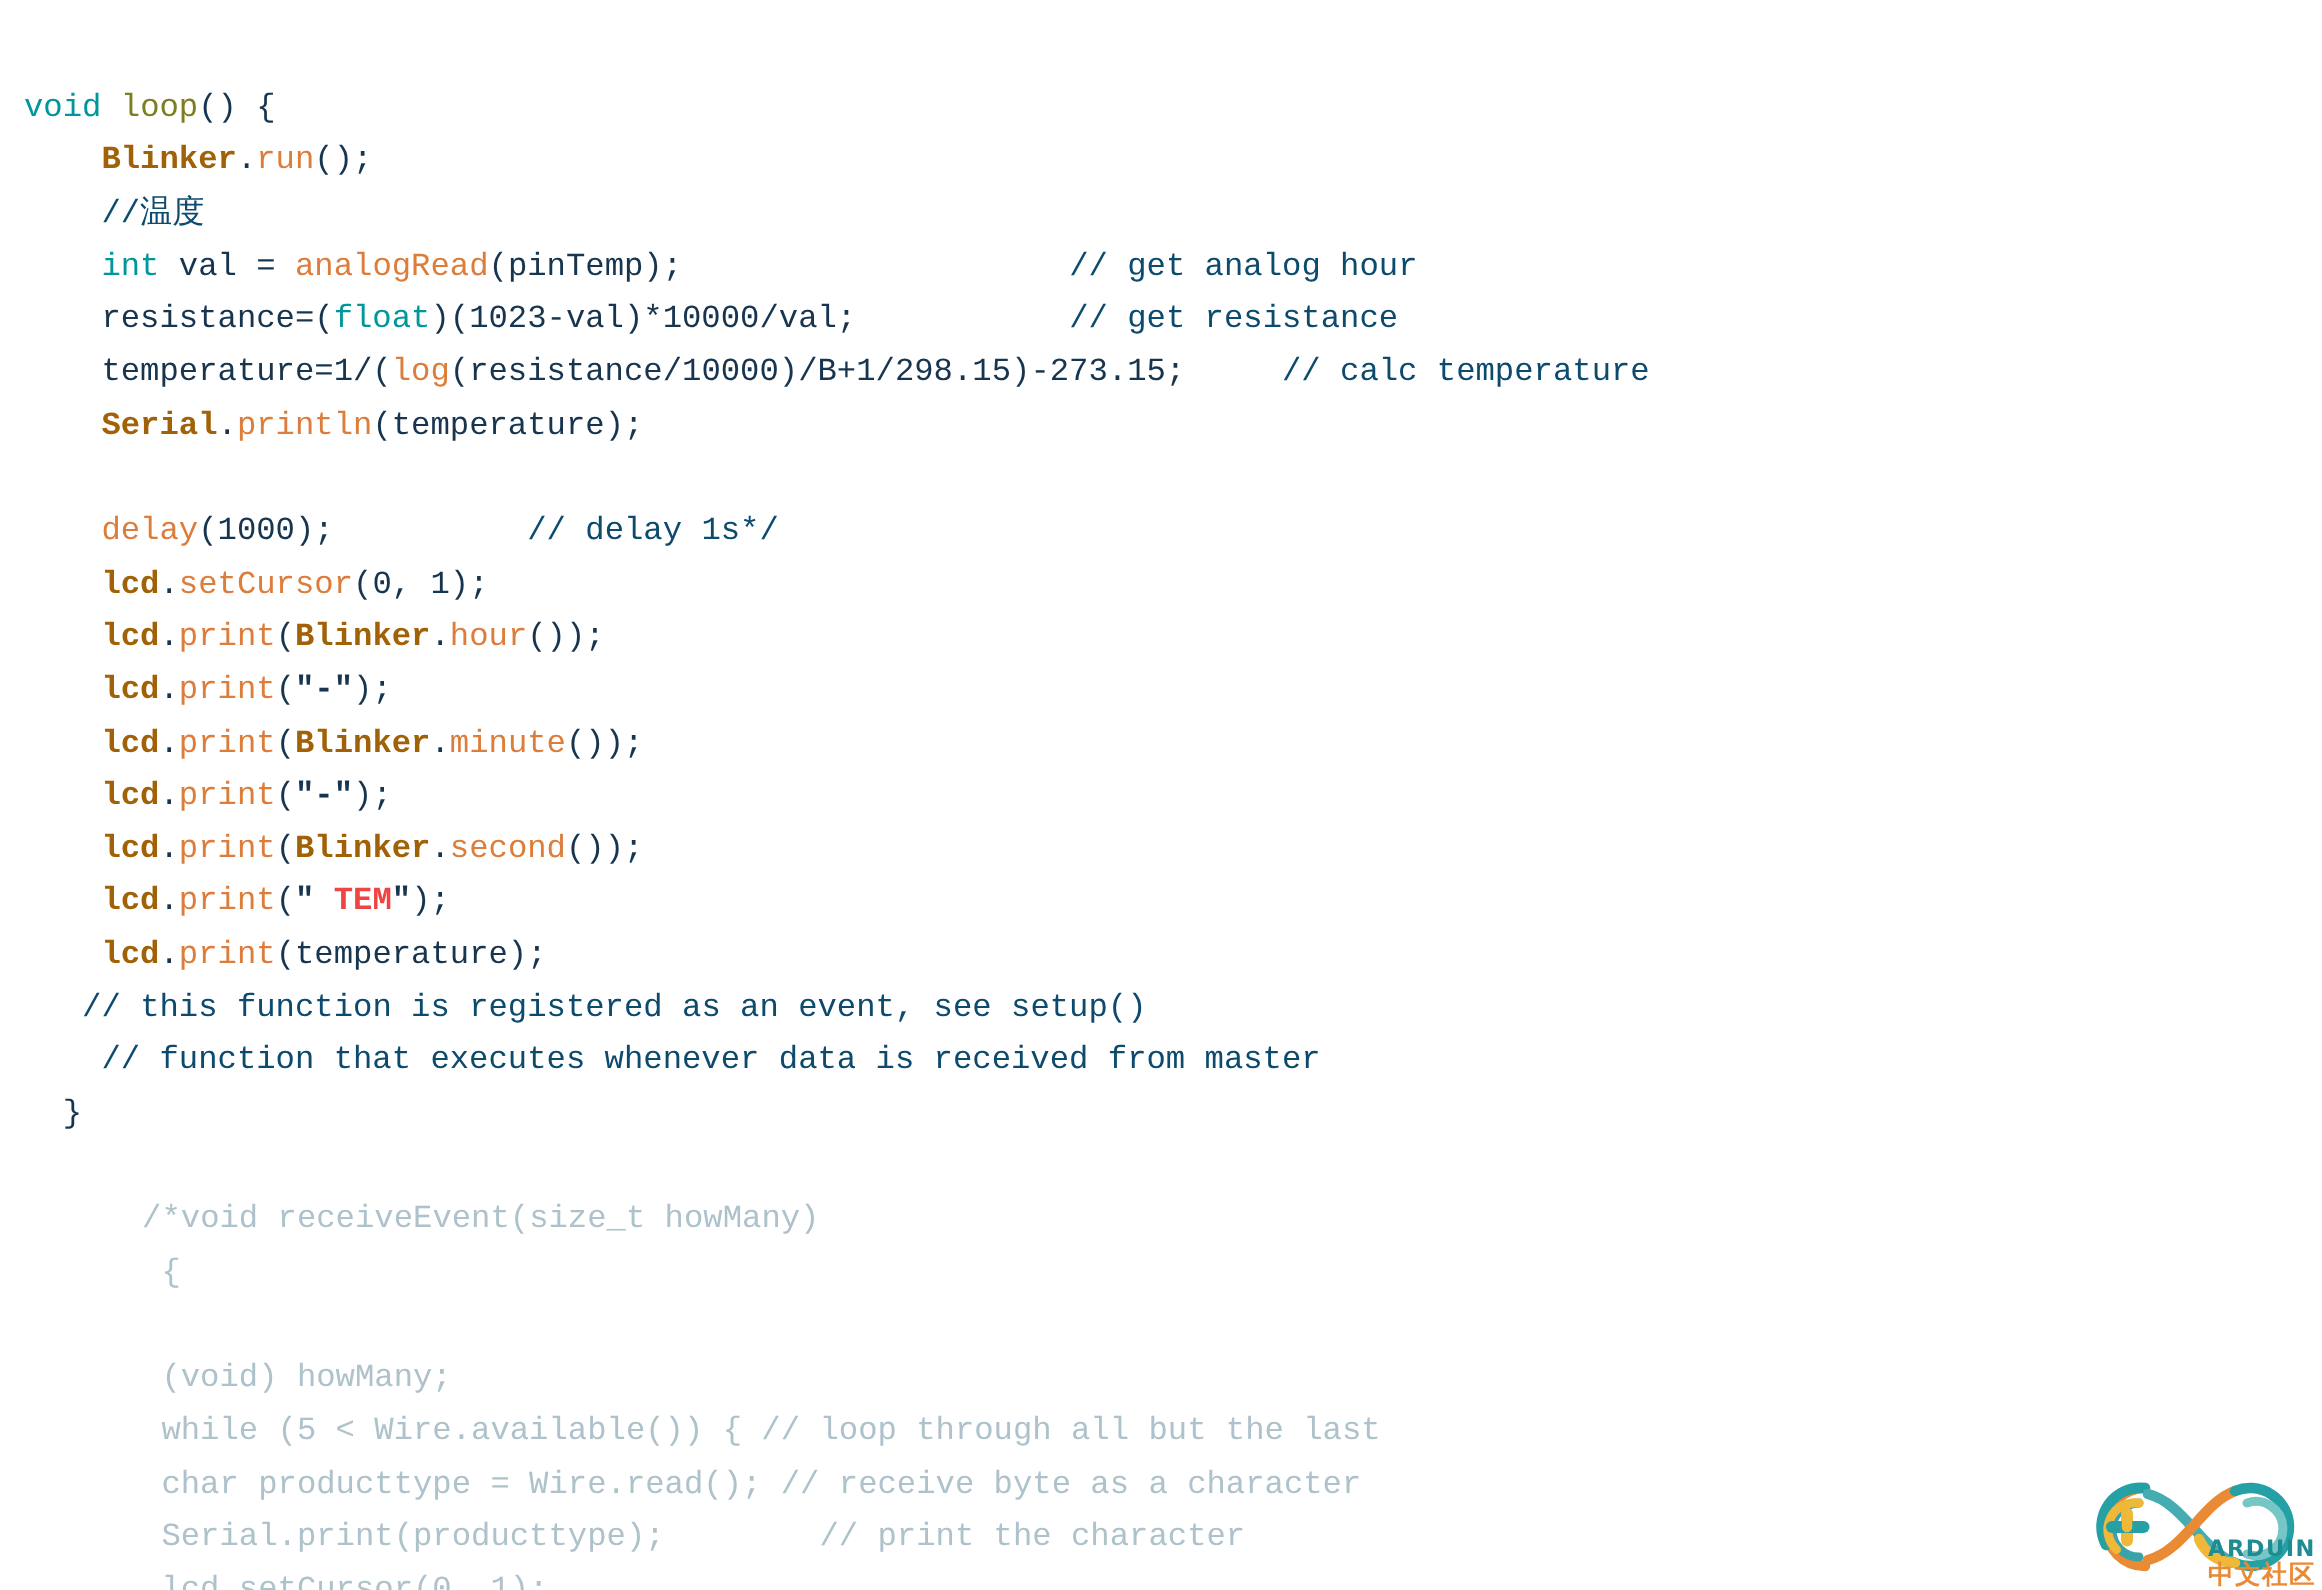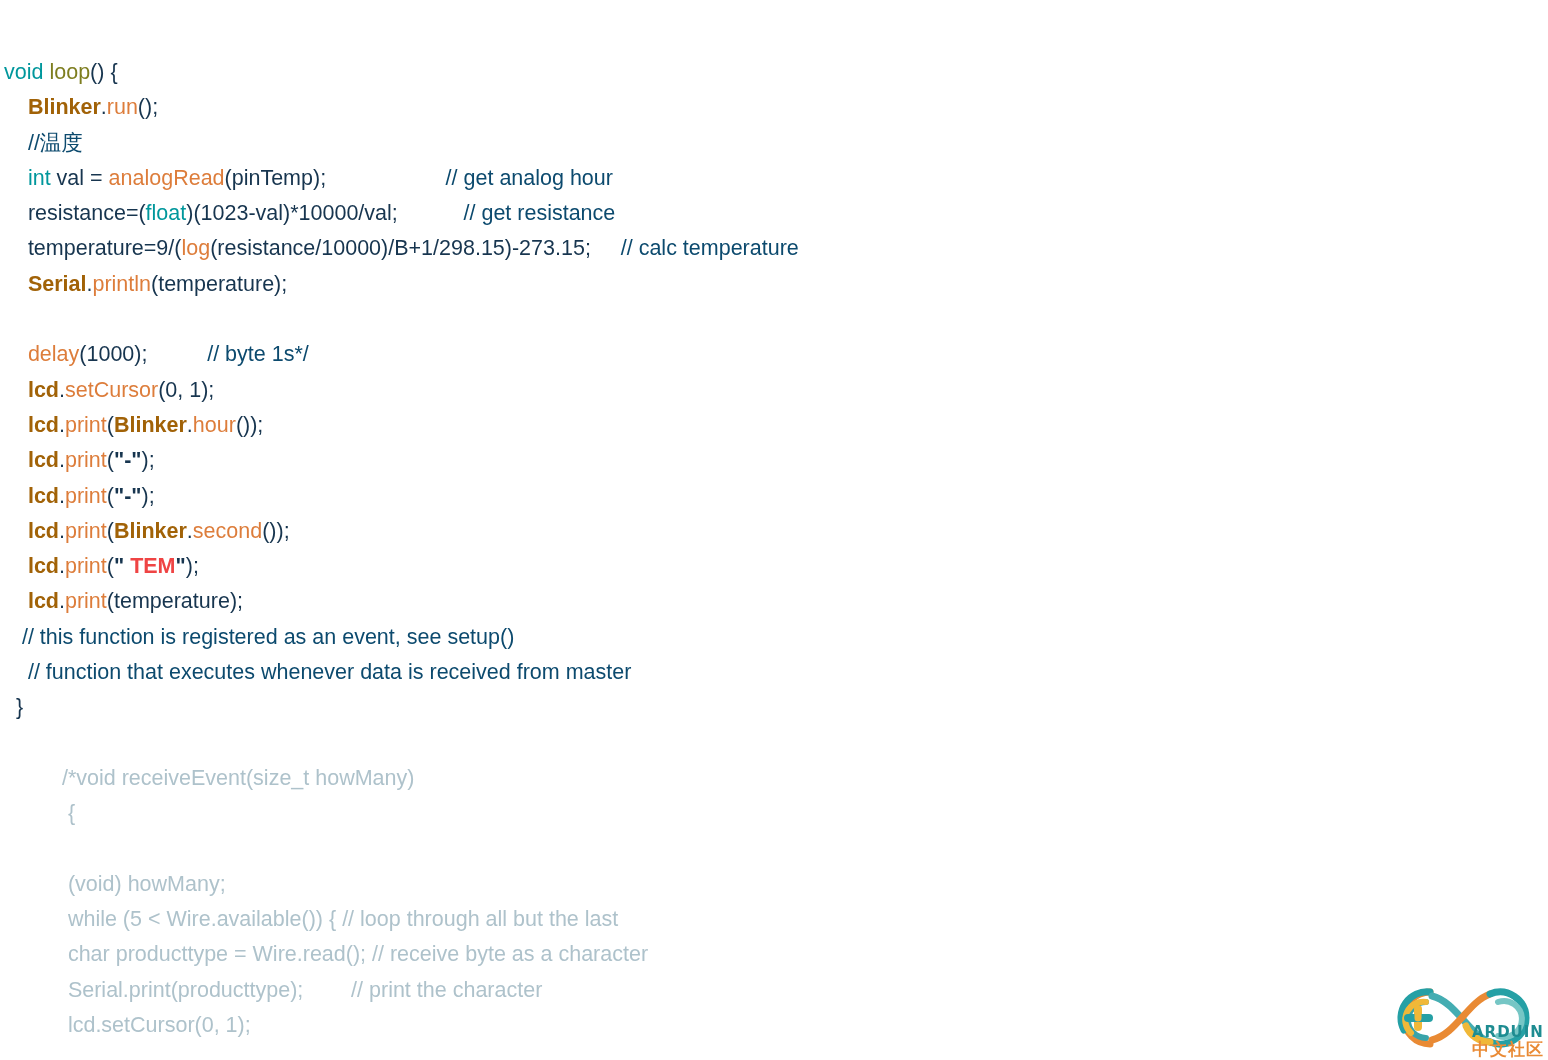--- a/index.html
+++ b/index.html
@@ -21,22 +21,22 @@
     top: 55px;
     width: 1548px;
   }
 
   .code-line {
     height: 35.3px;
     line-height: 35.3px;
     font-size: 21.5px;
     letter-spacing: 0px;
     white-space: pre;
-    padding-left: 4px;
-    font-family: Liberation Sans, sans-serif;
+    padding-left: 16px;
+    font-family: Liberation Mono, monospace;
   }
 
   
   .tok            { white-space: pre; }
   .t-plain        { color: #17354f; }
   .t-keyword      { color: #00979c; }
   .t-func-def     { color: #7e7e20; }
   .t-object       { color: #a16207; font-weight: bold; }
   .t-method       { color: #dd7d3b; }
   .t-string       { color: #17354f; font-weight: bold; }
@@ -57,27 +57,28 @@
 </style>
 </head>
 <body>
 
 <div id="code-listing">
     <div class="code-line"><span class="tok t-keyword">void</span><span class="tok t-plain"> </span><span class="tok t-func-def">loop</span><span class="tok t-plain">() {</span></div>
     <div class="code-line"><span class="tok t-plain">    </span><span class="tok t-object">Blinker</span><span class="tok t-plain">.</span><span class="tok t-method">run</span><span class="tok t-plain">();</span></div>
     <div class="code-line"><span class="tok t-plain">    </span><span class="tok t-comment">//温度</span></div>
     <div class="code-line"><span class="tok t-plain">    </span><span class="tok t-keyword">int</span><span class="tok t-plain"> val = </span><span class="tok t-method">analogRead</span><span class="tok t-plain">(pinTemp);</span><span class="tok t-plain">                    </span><span class="tok t-comment">// get analog hour</span></div>
     <div class="code-line"><span class="tok t-plain">    resistance=(</span><span class="tok t-keyword">float</span><span class="tok t-plain">)(1023-val)*10000/val;</span><span class="tok t-plain">           </span><span class="tok t-comment">// get resistance</span></div>
-    <div class="code-line"><span class="tok t-plain">    temperature=9/(</span><span class="tok t-method">log</span><span class="tok t-plain">(resistance/10000)/B+1/298.15)-273.15;</span><span class="tok t-plain">     </span><span class="tok t-comment">// calc temperature</span></div>
+    <div class="code-line"><span class="tok t-plain">    temperature=1/(</span><span class="tok t-method">log</span><span class="tok t-plain">(resistance/10000)/B+1/298.15)-273.15;</span><span class="tok t-plain">     </span><span class="tok t-comment">// calc temperature</span></div>
     <div class="code-line"><span class="tok t-plain">    </span><span class="tok t-object">Serial</span><span class="tok t-plain">.</span><span class="tok t-method">println</span><span class="tok t-plain">(temperature);</span></div>
     <div class="code-line">&nbsp;</div>
-    <div class="code-line"><span class="tok t-plain">    </span><span class="tok t-method">delay</span><span class="tok t-plain">(1000);</span><span class="tok t-plain">          </span><span class="tok t-comment">// byte 1s*/</span></div>
+    <div class="code-line"><span class="tok t-plain">    </span><span class="tok t-method">delay</span><span class="tok t-plain">(1000);</span><span class="tok t-plain">          </span><span class="tok t-comment">// delay 1s*/</span></div>
     <div class="code-line"><span class="tok t-plain">    </span><span class="tok t-object">lcd</span><span class="tok t-plain">.</span><span class="tok t-method">setCursor</span><span class="tok t-plain">(0, 1);</span></div>
     <div class="code-line"><span class="tok t-plain">    </span><span class="tok t-object">lcd</span><span class="tok t-plain">.</span><span class="tok t-method">print</span><span class="tok t-plain">(</span><span class="tok t-object">Blinker</span><span class="tok t-plain">.</span><span class="tok t-method">hour</span><span class="tok t-plain">());</span></div>
     <div class="code-line"><span class="tok t-plain">    </span><span class="tok t-object">lcd</span><span class="tok t-plain">.</span><span class="tok t-method">print</span><span class="tok t-plain">(</span><span class="tok t-string">"-"</span><span class="tok t-plain">);</span></div>
+    <div class="code-line"><span class="tok t-plain">    </span><span class="tok t-object">lcd</span><span class="tok t-plain">.</span><span class="tok t-method">print</span><span class="tok t-plain">(</span><span class="tok t-object">Blinker</span><span class="tok t-plain">.</span><span class="tok t-method">minute</span><span class="tok t-plain">());</span></div>
     <div class="code-line"><span class="tok t-plain">    </span><span class="tok t-object">lcd</span><span class="tok t-plain">.</span><span class="tok t-method">print</span><span class="tok t-plain">(</span><span class="tok t-string">"-"</span><span class="tok t-plain">);</span></div>
     <div class="code-line"><span class="tok t-plain">    </span><span class="tok t-object">lcd</span><span class="tok t-plain">.</span><span class="tok t-method">print</span><span class="tok t-plain">(</span><span class="tok t-object">Blinker</span><span class="tok t-plain">.</span><span class="tok t-method">second</span><span class="tok t-plain">());</span></div>
     <div class="code-line"><span class="tok t-plain">    </span><span class="tok t-object">lcd</span><span class="tok t-plain">.</span><span class="tok t-method">print</span><span class="tok t-plain">(</span><span class="tok t-string">" </span><span class="tok t-string-inner">TEM</span><span class="tok t-string">"</span><span class="tok t-plain">);</span></div>
     <div class="code-line"><span class="tok t-plain">    </span><span class="tok t-object">lcd</span><span class="tok t-plain">.</span><span class="tok t-method">print</span><span class="tok t-plain">(temperature);</span></div>
     <div class="code-line"><span class="tok t-plain">   </span><span class="tok t-comment">// this function is registered as an event, see setup()</span></div>
     <div class="code-line"><span class="tok t-plain">    </span><span class="tok t-comment">// function that executes whenever data is received from master</span></div>
     <div class="code-line"><span class="tok t-plain">  }</span></div>
     <div class="code-line">&nbsp;</div>
     <div class="code-line"><span class="tok t-plain">   </span><span class="tok t-blockcomment">/*void receiveEvent(size_t howMany)</span></div>
     <div class="code-line"><span class="tok t-plain">    </span><span class="tok t-blockcomment">{</span></div>

